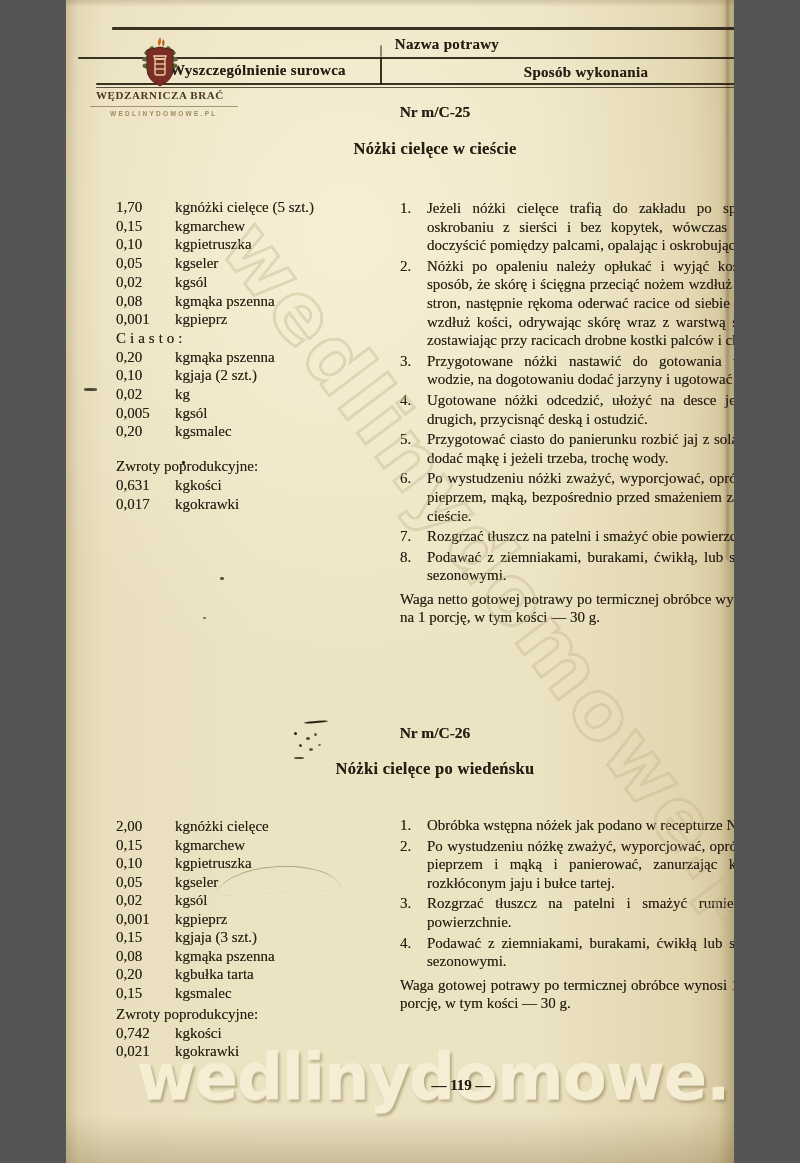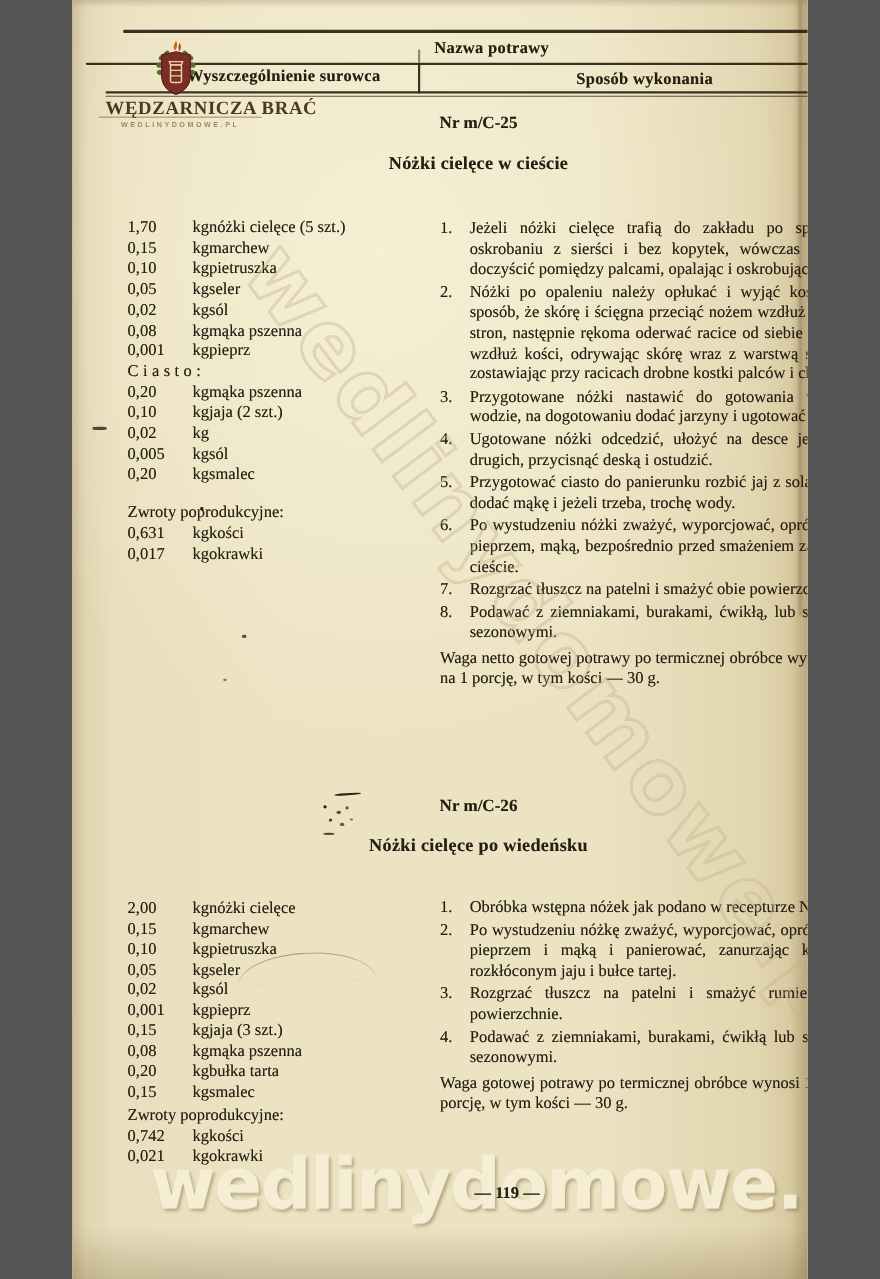--- a/index.html
+++ b/index.html
@@ -31,21 +31,21 @@
   #vdivider{left:314px;top:57px;width:2px;height:28px;}
 
   .hdr-label{position:absolute;font-weight:bold;font-size:15px;letter-spacing:.3px;white-space:nowrap;}
   #lbl-nazwa{left:36px;width:690px;top:36px;text-align:center;}
   #lbl-wyszcz{left:104px;top:62px;}
   #lbl-sposob{left:314px;width:412px;top:64px;text-align:center;}
 
   
   #brand{position:absolute;left:24px;top:36px;width:176px;height:90px;}
   #brand-emblem{position:absolute;left:52px;top:0px;width:36px;height:54px;}
-  #brand-name{position:absolute;left:6px;top:53px;font-size:17px;font-weight:bold;letter-spacing:.6px;color:#4c3722;white-space:nowrap;text-shadow:none;}
+  #brand-name{position:absolute;left:6px;top:53px;font-size:11px;font-weight:bold;letter-spacing:.6px;color:#4c3722;white-space:nowrap;text-shadow:none;}
   #brand-rule{position:absolute;left:0;top:70px;width:148px;height:1px;background:rgba(100,80,45,.55);}
   #brand-site{position:absolute;left:20px;top:74px;font-family:"Liberation Sans",sans-serif;font-size:6.5px;font-weight:bold;letter-spacing:2.3px;color:#9d8b60;text-shadow:none;white-space:nowrap;}
 
   .centered{position:absolute;left:24px;width:690px;text-align:center;white-space:nowrap;}
   .recipe-no{font-weight:bold;font-size:15.5px;}
   .recipe-title{font-weight:bold;font-size:16.5px;letter-spacing:.3px;}
   #r1-number{top:103px;} #r1-title{top:139px;}
   #r2-number{top:724px;} #r2-title{top:759px;}
 
   

